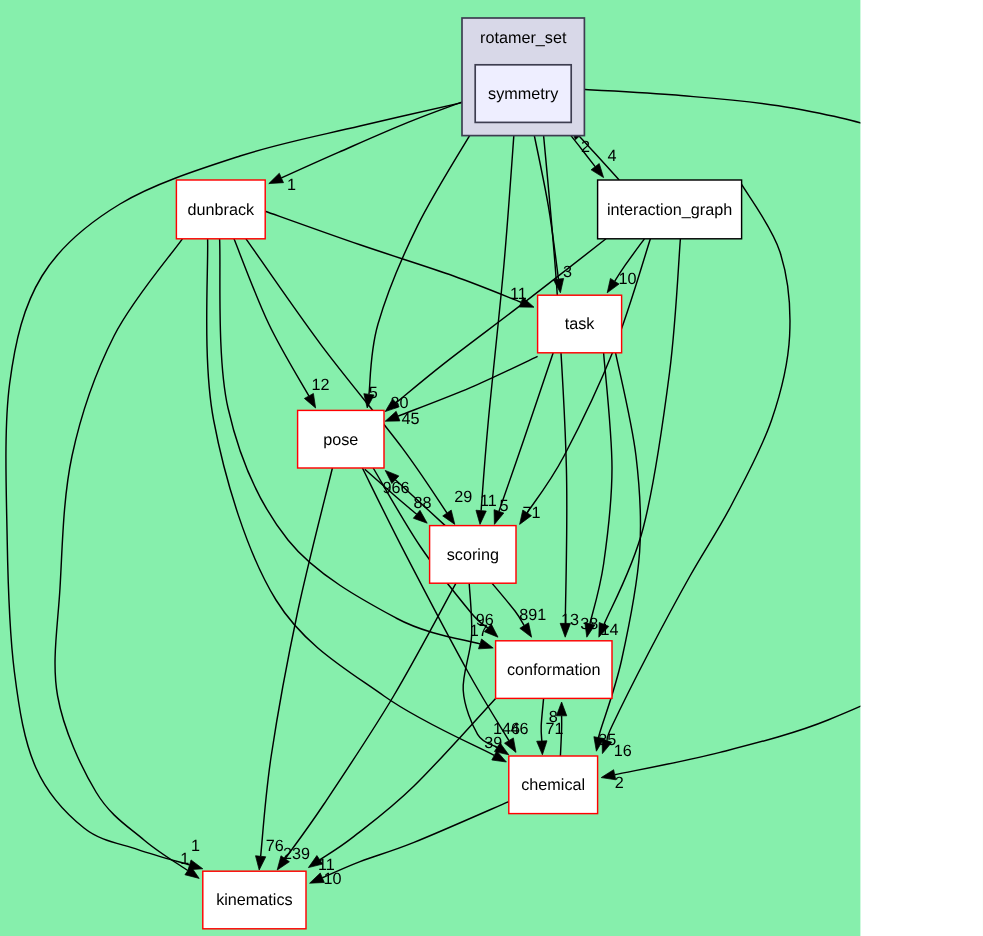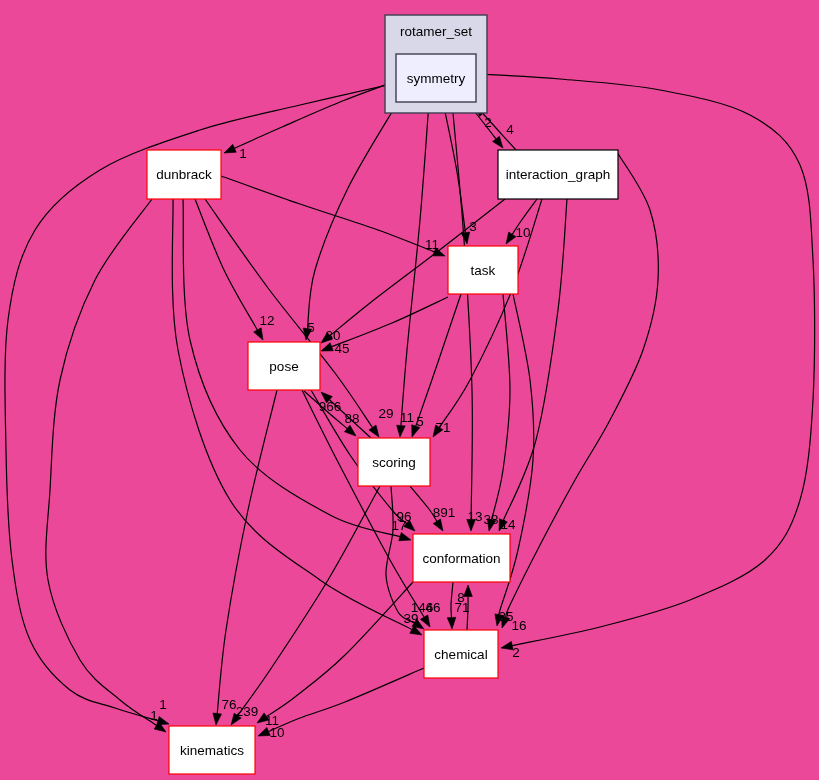--- a/index.html
+++ b/index.html
@@ -1,16 +1,16 @@
 <!DOCTYPE html>
 <html><head>
 <meta charset="utf-8">
 <style>
   html,body{margin:0;padding:0;background:#ffffff;}
-  .stage{position:relative;width:819px;height:780px;background:#ec4899;overflow:hidden;}
+  .stage{position:relative;width:717px;height:780px;background:#86efac;overflow:hidden;}
   svg{display:block;}
   text{font-family:"Liberation Sans", sans-serif;}
   .node-label{font-size:13.5px;fill:#000000;}
   .edge-label{font-size:13.5px;fill:#000000;}
   .cluster-label{font-size:13.5px;fill:#000000;}
 </style>
 </head>
 <body>
 
 <div class="stage">

